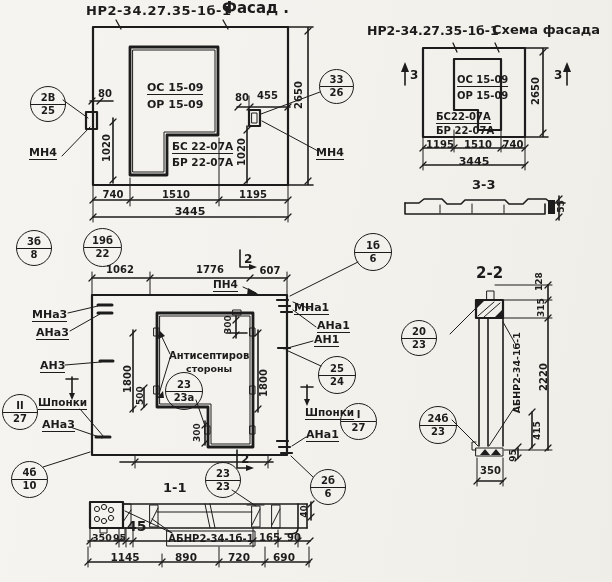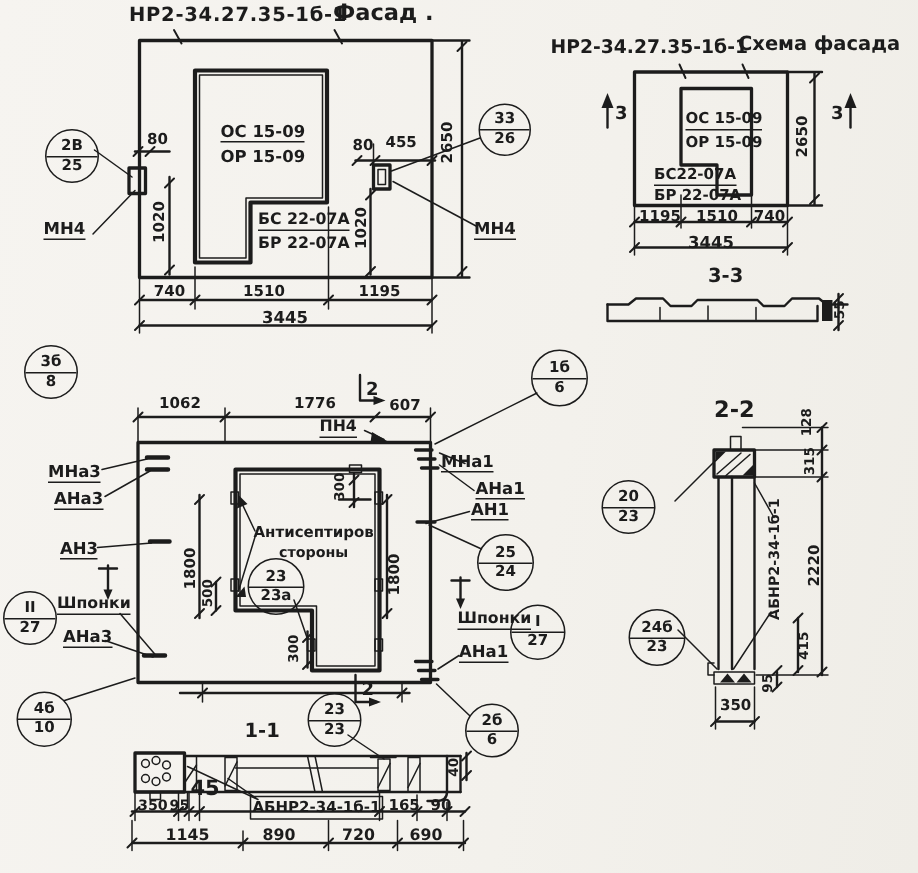--- a/index.html
+++ b/index.html
@@ -312,20 +312,24 @@
   <span class="mb">25</span>
 </div>
 <div class="marker" style="left:319px;top:69px;width:33px;height:33px">
   <span class="mt">33</span>
   <span class="mb">26</span>
 </div>
 <div class="marker" style="left:16px;top:230px;width:34px;height:34px">
   <span class="mt">3б</span>
   <span class="mb">8</span>
 </div>
+<div class="marker" style="left:83px;top:228px;width:37px;height:37px">
+  <span class="mt">19б</span>
+  <span class="mb">22</span>
+</div>
 <div class="marker" style="left:354px;top:233px;width:36px;height:36px">
   <span class="mt">1б</span>
   <span class="mb">6</span>
 </div>
 <div class="marker" style="left:2px;top:394px;width:34px;height:34px">
   <span class="mt">II</span>
   <span class="mb">27</span>
 </div>
 <div class="marker" style="left:165px;top:372px;width:36px;height:36px">
   <span class="mt">23</span>

